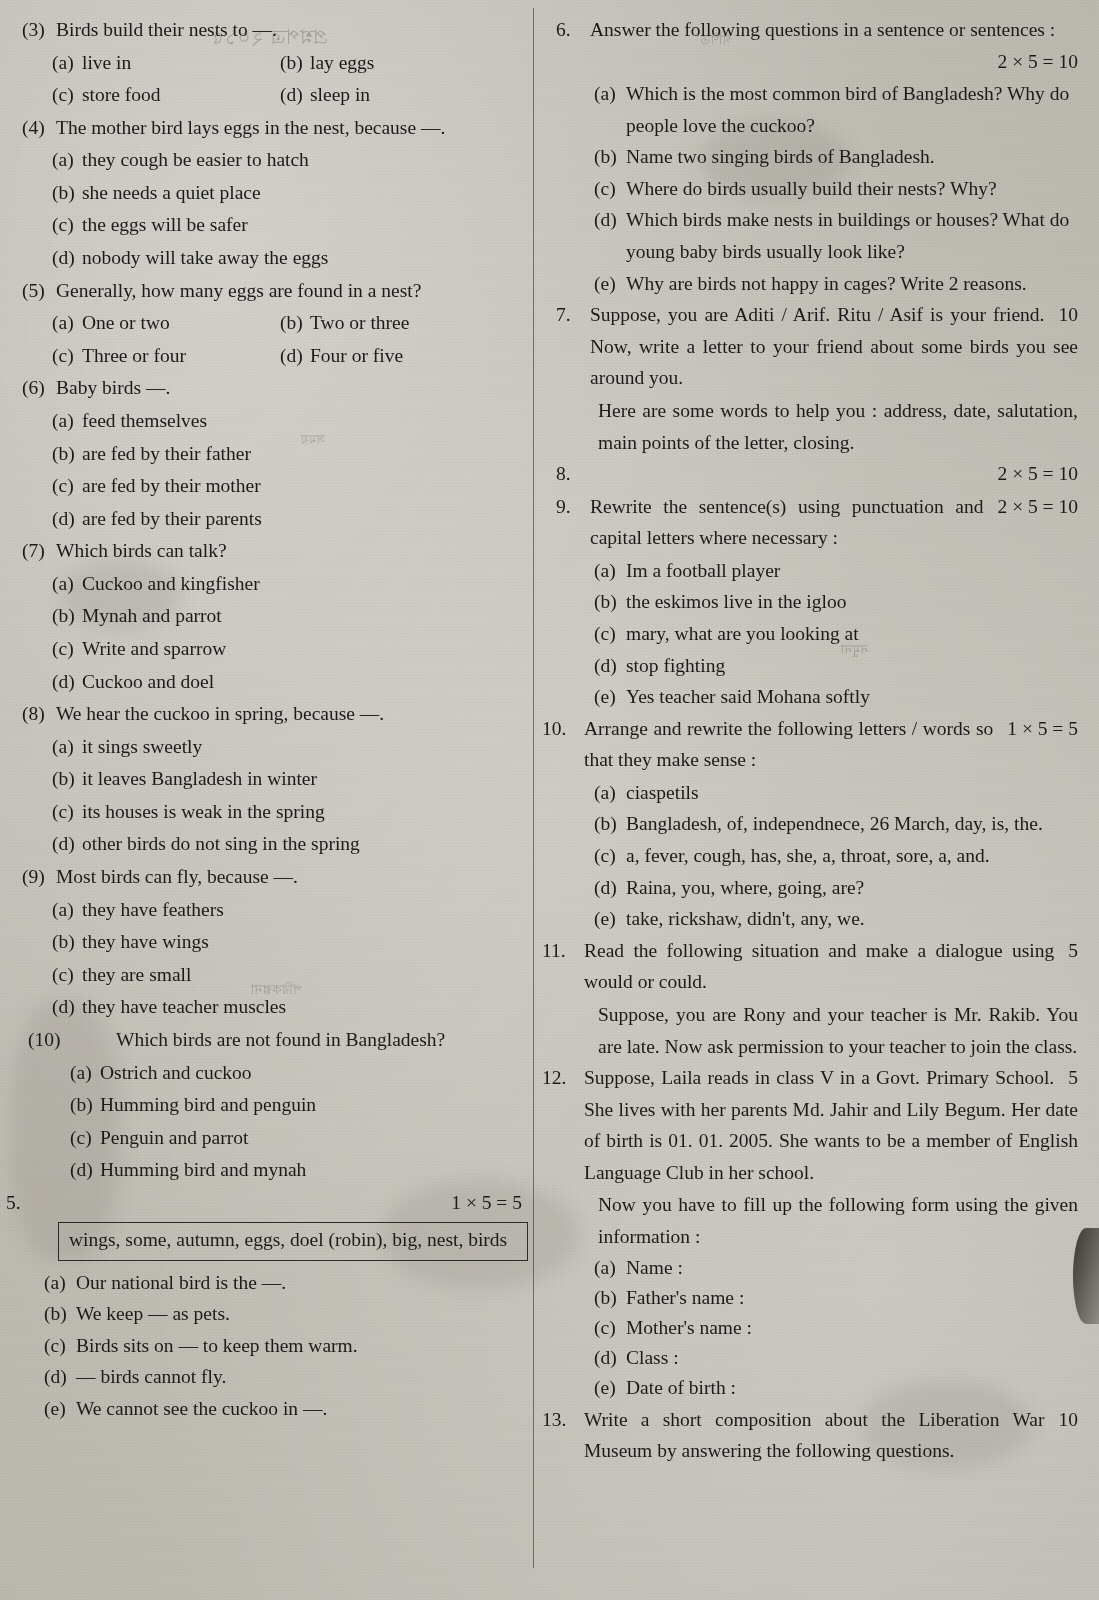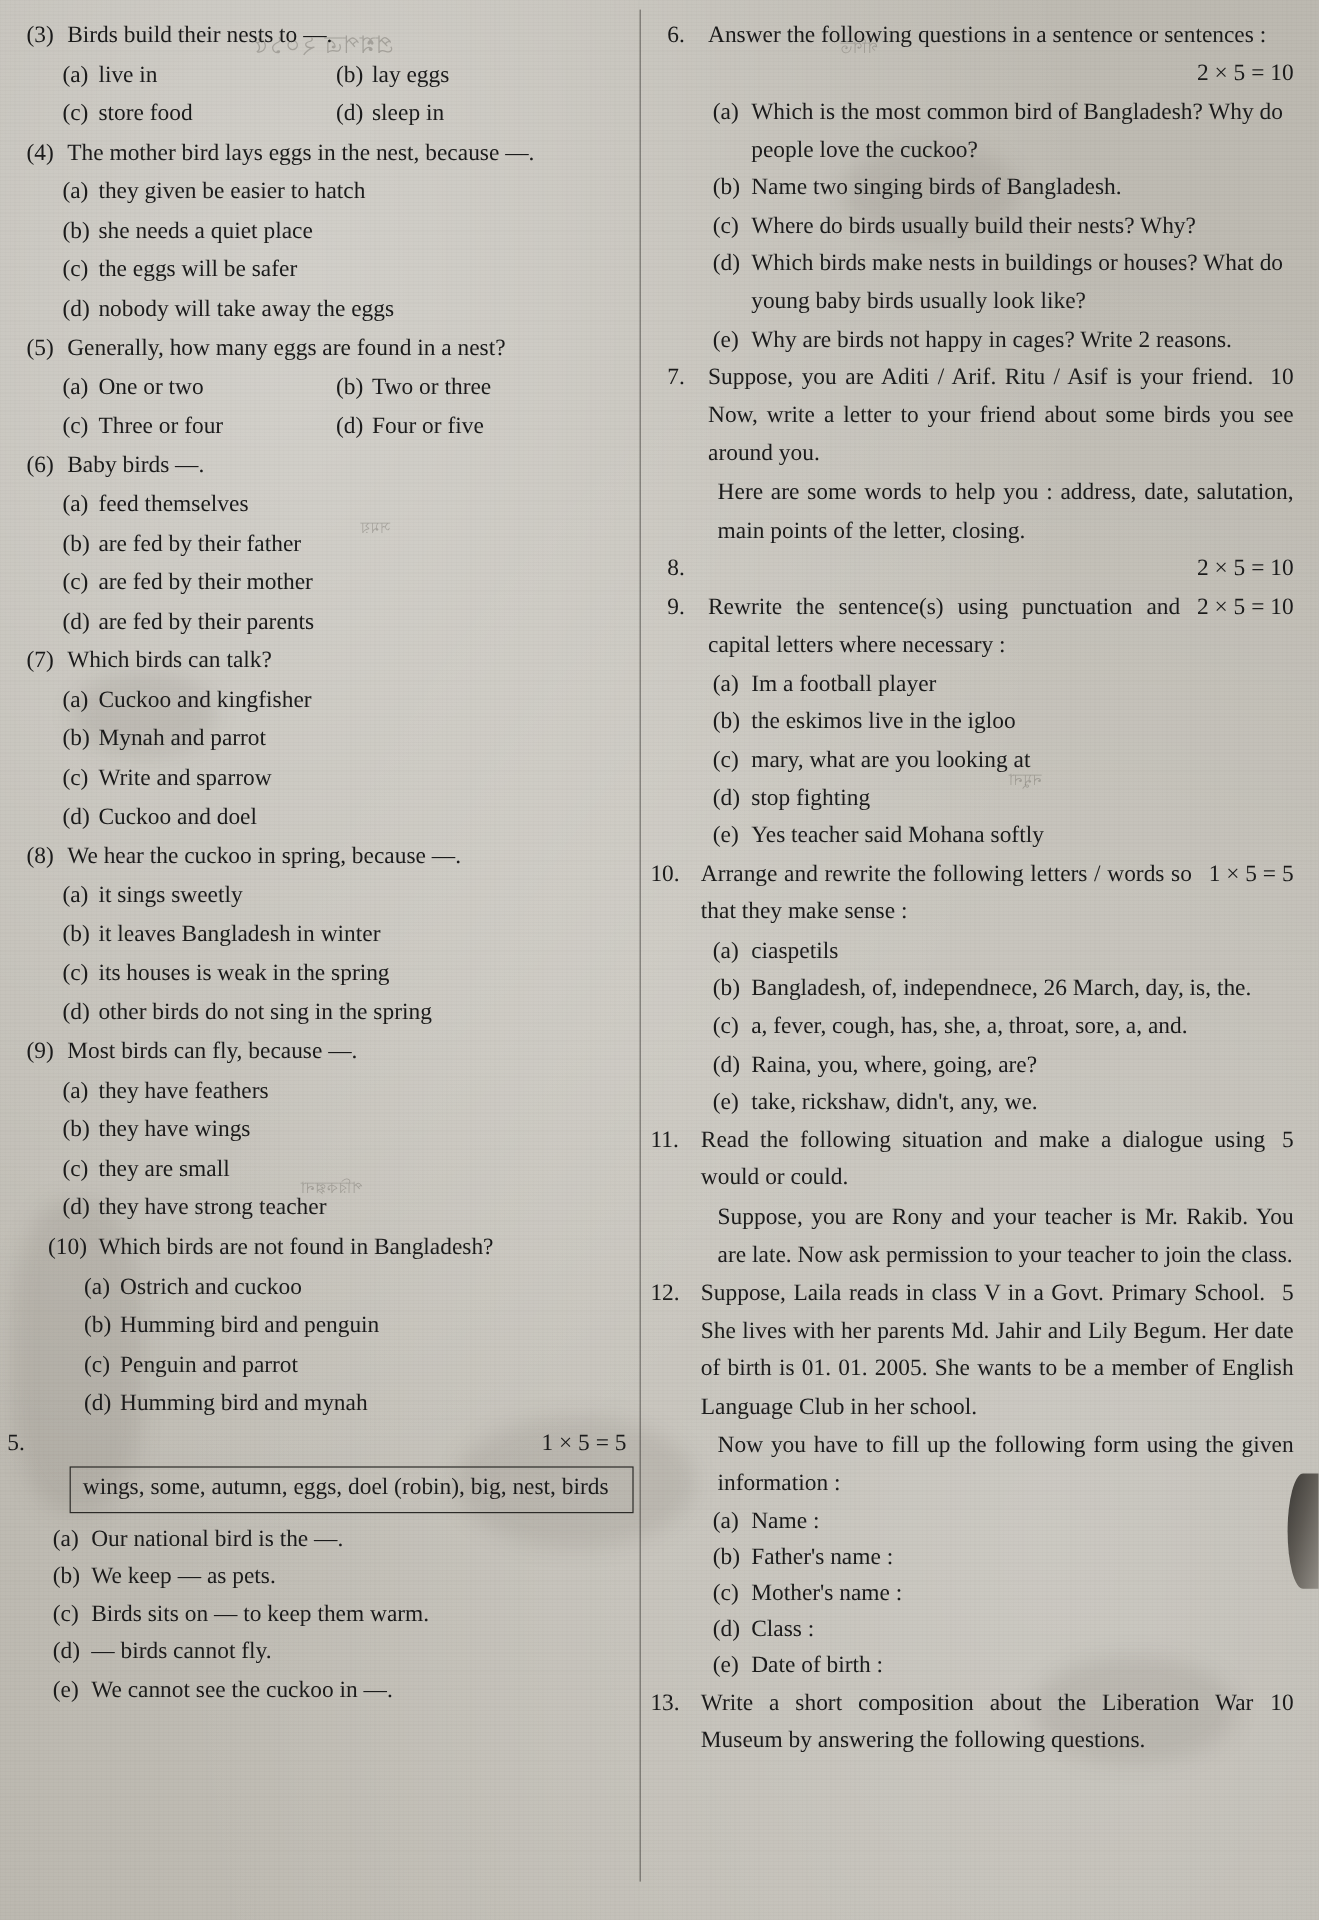--- a/index.html
+++ b/index.html
@@ -184,21 +184,21 @@
           <span>sleep in</span>
         </div>
     </div>
 
     <div class="qrow">
       <div class="qnum">(4)</div>
       <div class="qtext">The mother bird lays eggs in the nest, because —.</div>
     </div>
     <div class="opt">
         <span class="lbl">(a)</span>
-        <span class="txt">they given be easier to hatch</span>
+        <span class="txt">they cough be easier to hatch</span>
       </div>
     <div class="opt">
         <span class="lbl">(b)</span>
         <span class="txt">she needs a quiet place</span>
       </div>
     <div class="opt">
         <span class="lbl">(c)</span>
         <span class="txt">the eggs will be safer</span>
       </div>
     <div class="opt">
@@ -305,24 +305,24 @@
     <div class="opt">
         <span class="lbl">(b)</span>
         <span class="txt">they have wings</span>
       </div>
     <div class="opt">
         <span class="lbl">(c)</span>
         <span class="txt">they are small</span>
       </div>
     <div class="opt">
         <span class="lbl">(d)</span>
-        <span class="txt">they have strong teacher</span>
-      </div>
-
-    <div class="qrow" style="margin-left:18px;">
+        <span class="txt">they have teacher muscles</span>
+      </div>
+
+    <div class="qrow" style="margin-left:6px;gap:46px;">
       <div class="qnum wide">(10)</div>
       <div class="qtext">Which birds are not found in Bangladesh?</div>
     </div>
     <div class="opt" style="margin-left:48px;">
         <span class="lbl">(a)</span>
         <span class="txt">Ostrich and cuckoo</span>
       </div>
     <div class="opt" style="margin-left:48px;">
         <span class="lbl">(b)</span>
         <span class="txt">Humming bird and penguin</span>

